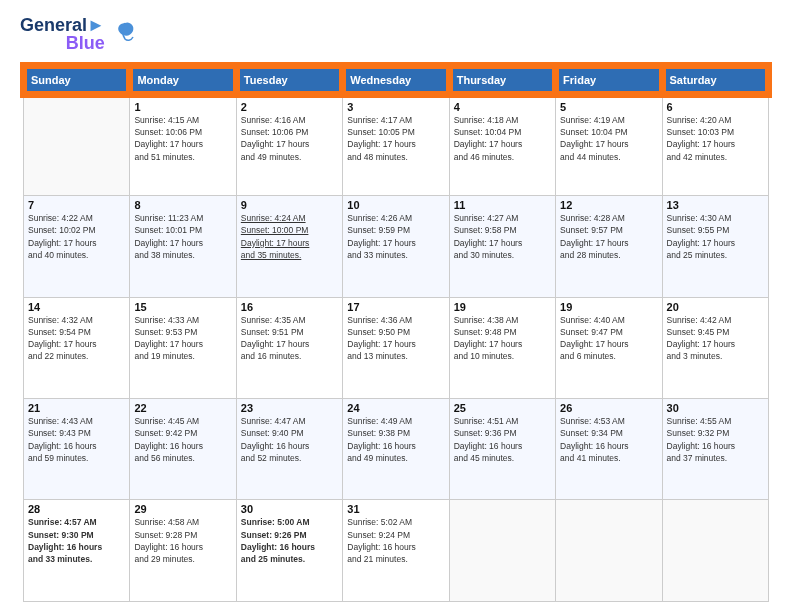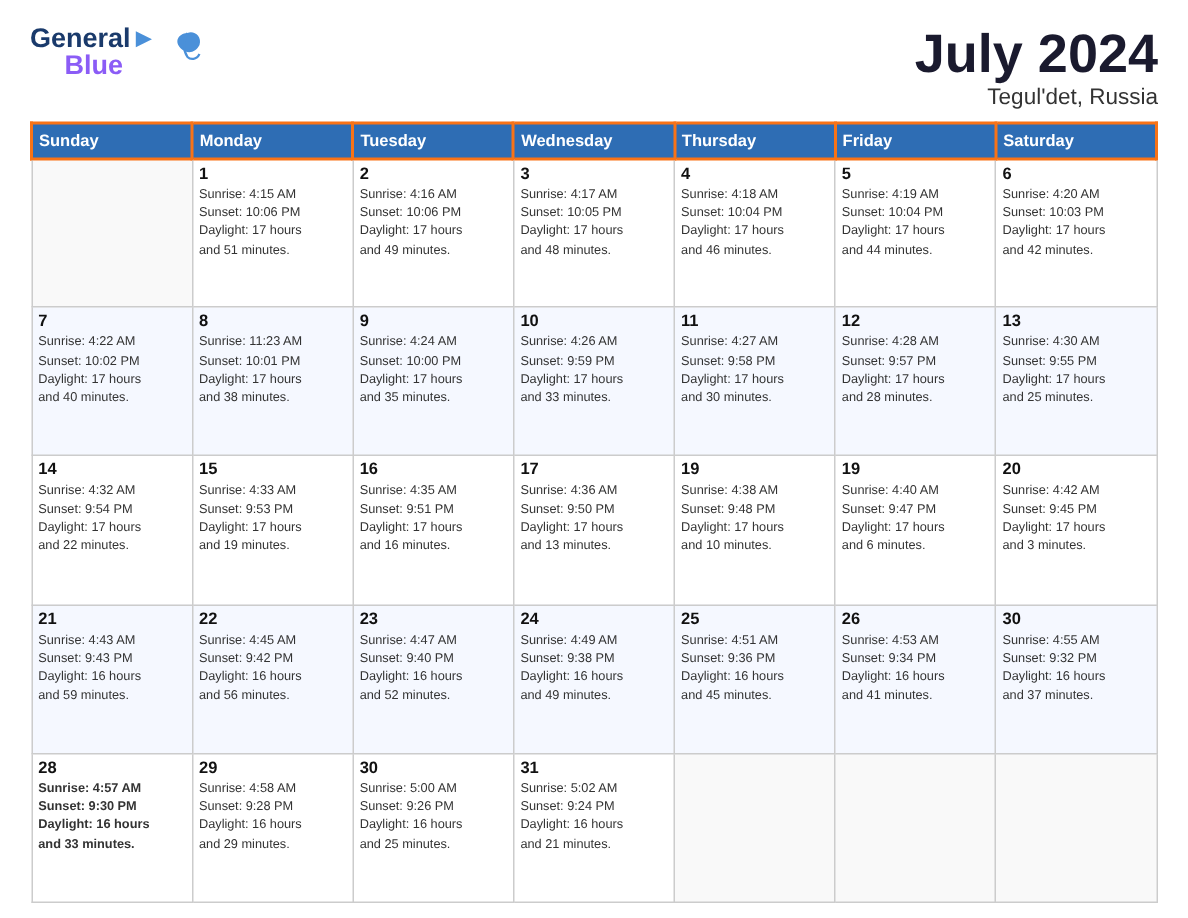--- a/index.html
+++ b/index.html
@@ -53,21 +53,21 @@
       width: 100%;
       table-layout: fixed;
     }
     .calendar th {
       background-color: #2e6db4;
       color: #fff;
       font-size: 11px;
       font-weight: bold;
       padding: 5px 4px;
       text-align: left;
-      border: 2px solid #f97316;
+      border: 7px solid #f97316;
     }
     .calendar td {
       border: 1px solid #ccc;
       vertical-align: top;
       padding: 3px 4px;
       font-size: 9px;
       color: #333;
       background: #fff;
       height: 88px;
     }
@@ -90,37 +90,33 @@
       background: #f9f9f9 !important;
     }
   </style>
 </head>
 <body>
 
 <div class="page">
   <div class="header">
     <div class="logo">
       <div class="logo-wrapper">
-        <div style="display:flex;flex-direction:column;align-items:center;">
+        <div style="display:flex;flex-direction:column;align-items:flex-end;">
           <span style="font-size:18px;font-weight:bold;color:#1a3a6b;line-height:1.1;">
             General<span style="color:#4a90d9;">►</span>
           </span>
           <span style="font-size:18px;font-weight:bold;color:#8b5cf6;line-height:1.1;margin-top:-2px;">Blue</span>
         </div>
         <div style="margin-left:2px;">
           <svg width="28" height="28" viewBox="0 0 28 28">
             <path d="M14 4 C18 2 24 6 22 12 C20 16 16 18 12 16 C8 14 6 10 8 7 C10 4 14 4 14 4Z" fill="#4a90d9"></path>
             <path d="M14 4 C12 8 10 14 14 20 C16 22 20 22 22 18" fill="none" stroke="#4a90d9" stroke-width="1.5"></path>
           </svg>
         </div>
       </div>
-    </div>
-    <div class="title-block">
-      <div class="month-year">July 2024</div>
-      <div class="location">Tegul'det, Russia</div>
     </div>
   </div>
 
   <table class="calendar">
     <thead>
       <tr>
         <th>Sunday</th>
         <th>Monday</th>
         <th>Tuesday</th>
         <th>Wednesday</th>
@@ -185,21 +181,21 @@
           </td>
           <td>
             <span class="day-number">8</span>
             <div class="day-info" style="white-space: pre-line;">Sunrise: 11:23 AM
 Sunset: 10:01 PM
 Daylight: 17 hours
 and 38 minutes.</div>
           </td>
           <td>
             <span class="day-number">9</span>
-            <div class="day-info" style="white-space: pre-line;">Sunrise: 4:24 AM
+            <div class="day-info" style="white-space: pre-line; text-decoration: underline;">Sunrise: 4:24 AM
 Sunset: 10:00 PM
 Daylight: 17 hours
 and 35 minutes.</div>
           </td>
           <td>
             <span class="day-number">10</span>
             <div class="day-info" style="white-space: pre-line;">Sunrise: 4:26 AM
 Sunset: 9:59 PM
 Daylight: 17 hours
 and 33 minutes.</div>
@@ -338,21 +334,21 @@
           </td>
           <td>
             <span class="day-number">29</span>
             <div class="day-info" style="white-space: pre-line;">Sunrise: 4:58 AM
 Sunset: 9:28 PM
 Daylight: 16 hours
 and 29 minutes.</div>
           </td>
           <td>
             <span class="day-number">30</span>
-            <div class="day-info" style="white-space: pre-line;">Sunrise: 5:00 AM
+            <div class="day-info" style="white-space: pre-line; font-weight: bold;">Sunrise: 5:00 AM
 Sunset: 9:26 PM
 Daylight: 16 hours
 and 25 minutes.</div>
           </td>
           <td>
             <span class="day-number">31</span>
             <div class="day-info" style="white-space: pre-line;">Sunrise: 5:02 AM
 Sunset: 9:24 PM
 Daylight: 16 hours
 and 21 minutes.</div>

